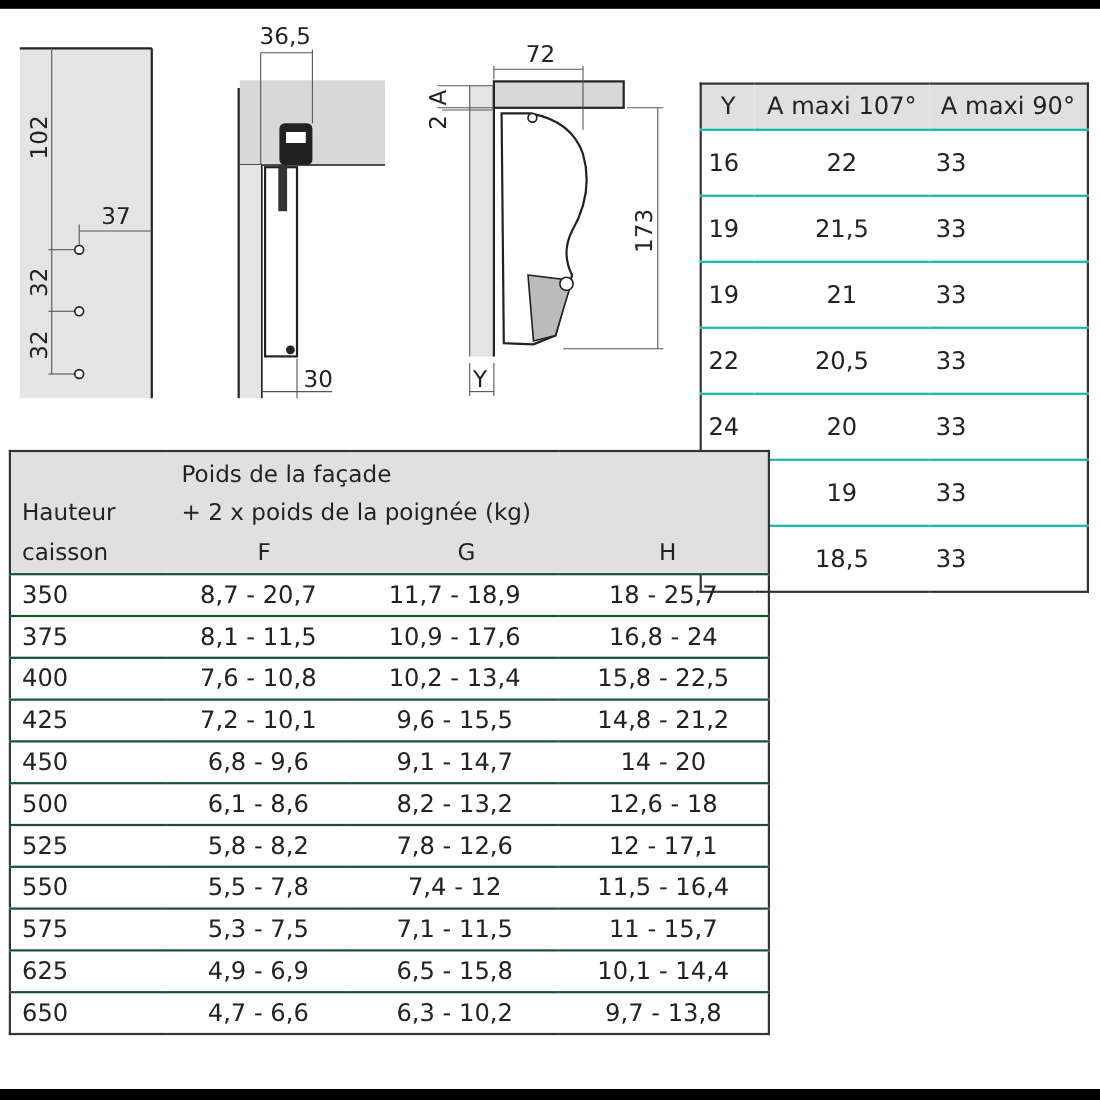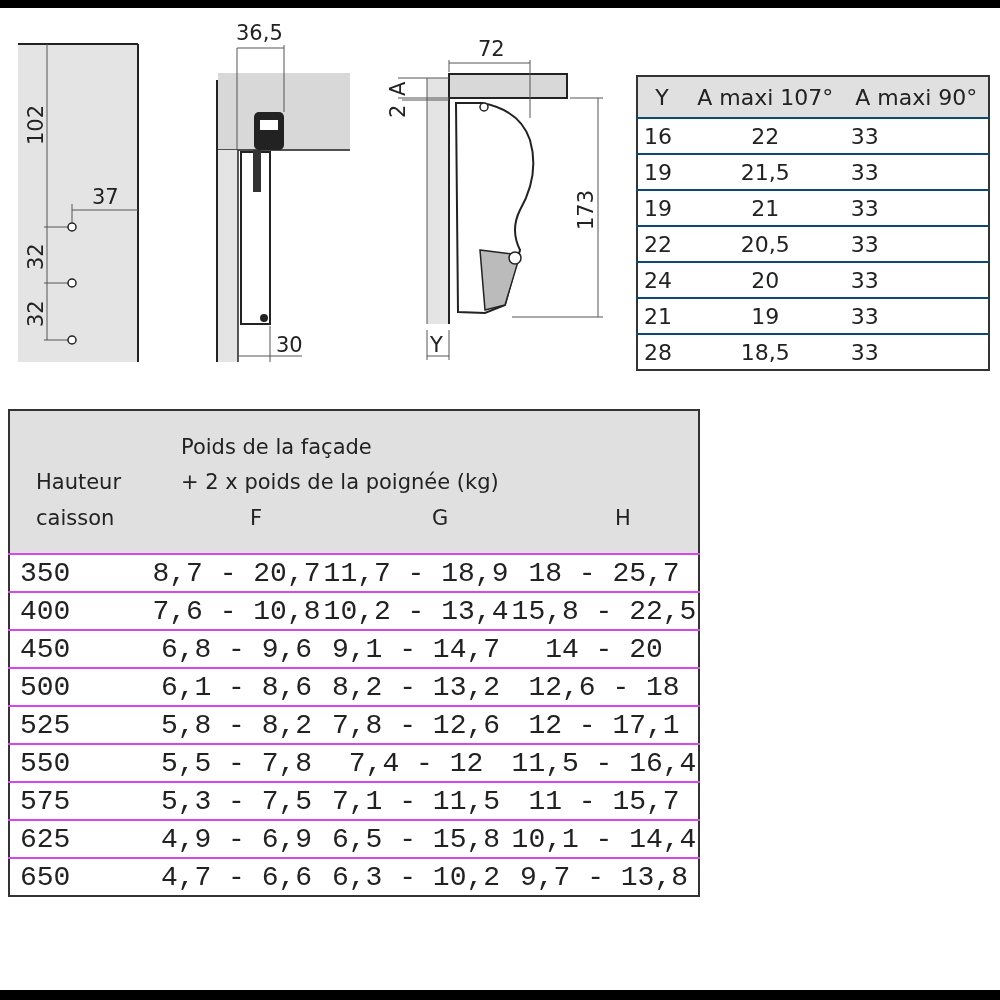--- a/index.html
+++ b/index.html
@@ -6,29 +6,29 @@
   body { width:1000px; height:1000px; background:#ffffff; position:relative; overflow:hidden;
          font-family: "DejaVu Sans", "Liberation Sans", sans-serif; color:#222; }
   .bar-top { position:absolute; left:0; top:0; width:1000px; height:8px; background:#000; }
   .bar-bottom { position:absolute; left:0; top:990px; width:1000px; height:10px; background:#000; }
   svg.diag { position:absolute; left:0; top:0; }
   .dimtxt { font-family:"DejaVu Sans", sans-serif; font-size:21px; fill:#222; }
   table { border-collapse:collapse; position:absolute; }
   
   #ytable { left:636px; top:75px; width:354px; border:2px solid #333; }
   #ytable th { background:#e0e0e0; font-weight:normal; font-size:22px; height:40px; padding:0 4px; white-space:nowrap; }
-  #ytable td { font-size:22px; height:34px; border-top:2px solid #0c4a6e; padding:0 6px; }
+  #ytable td { font-size:22px; height:34px; border-top:2px solid #14b8a6; padding:12px 6px; }
   #ytable td.c0 { text-align:left; width:36px; }
   #ytable td.c1 { text-align:center; }
   #ytable td.c2 { }
   
   #wtable { left:8px; top:409px; width:692px; border:2px solid #333; }
   #wtable thead tr { background:#e0e0e0; }
-  #wtable th { font-weight:normal; font-size:21px; padding:16px; vertical-align:bottom; }
-  #wtable td { font-size:28px; height:34px; border-top:2px solid #d946ef; text-align:center; white-space:nowrap;font-family:Liberation Mono, monospace; }
+  #wtable th { font-weight:normal; font-size:21px; padding:0; vertical-align:bottom; }
+  #wtable td { font-size:22px; height:34px; border-top:2px solid #14532d; text-align:center; white-space:nowrap; }
   #wtable td.c0 { text-align:left; padding-left:10px; width:130px; }
   .hdr-block { position:relative; height:110px; }
 </style>
 </head>
 <body>
 
 <div class="bar-top"></div>
 
 <svg class="diag" width="1000" height="390">
 
@@ -164,26 +164,38 @@
     </tr>
   </thead>
   <tbody>
     <tr>
         <td class="c0">350</td>
         <td>8,7 - 20,7</td>
         <td>11,7 - 18,9</td>
         <td>18 - 25,7</td>
       </tr>
     <tr>
+        <td class="c0">375</td>
+        <td>8,1 - 11,5</td>
+        <td>10,9 - 17,6</td>
+        <td>16,8 - 24</td>
+      </tr>
+    <tr>
         <td class="c0">400</td>
         <td>7,6 - 10,8</td>
         <td>10,2 - 13,4</td>
         <td>15,8 - 22,5</td>
       </tr>
     <tr>
+        <td class="c0">425</td>
+        <td>7,2 - 10,1</td>
+        <td>9,6 - 15,5</td>
+        <td>14,8 - 21,2</td>
+      </tr>
+    <tr>
         <td class="c0">450</td>
         <td>6,8 - 9,6</td>
         <td>9,1 - 14,7</td>
         <td>14 - 20</td>
       </tr>
     <tr>
         <td class="c0">500</td>
         <td>6,1 - 8,6</td>
         <td>8,2 - 13,2</td>
         <td>12,6 - 18</td>

